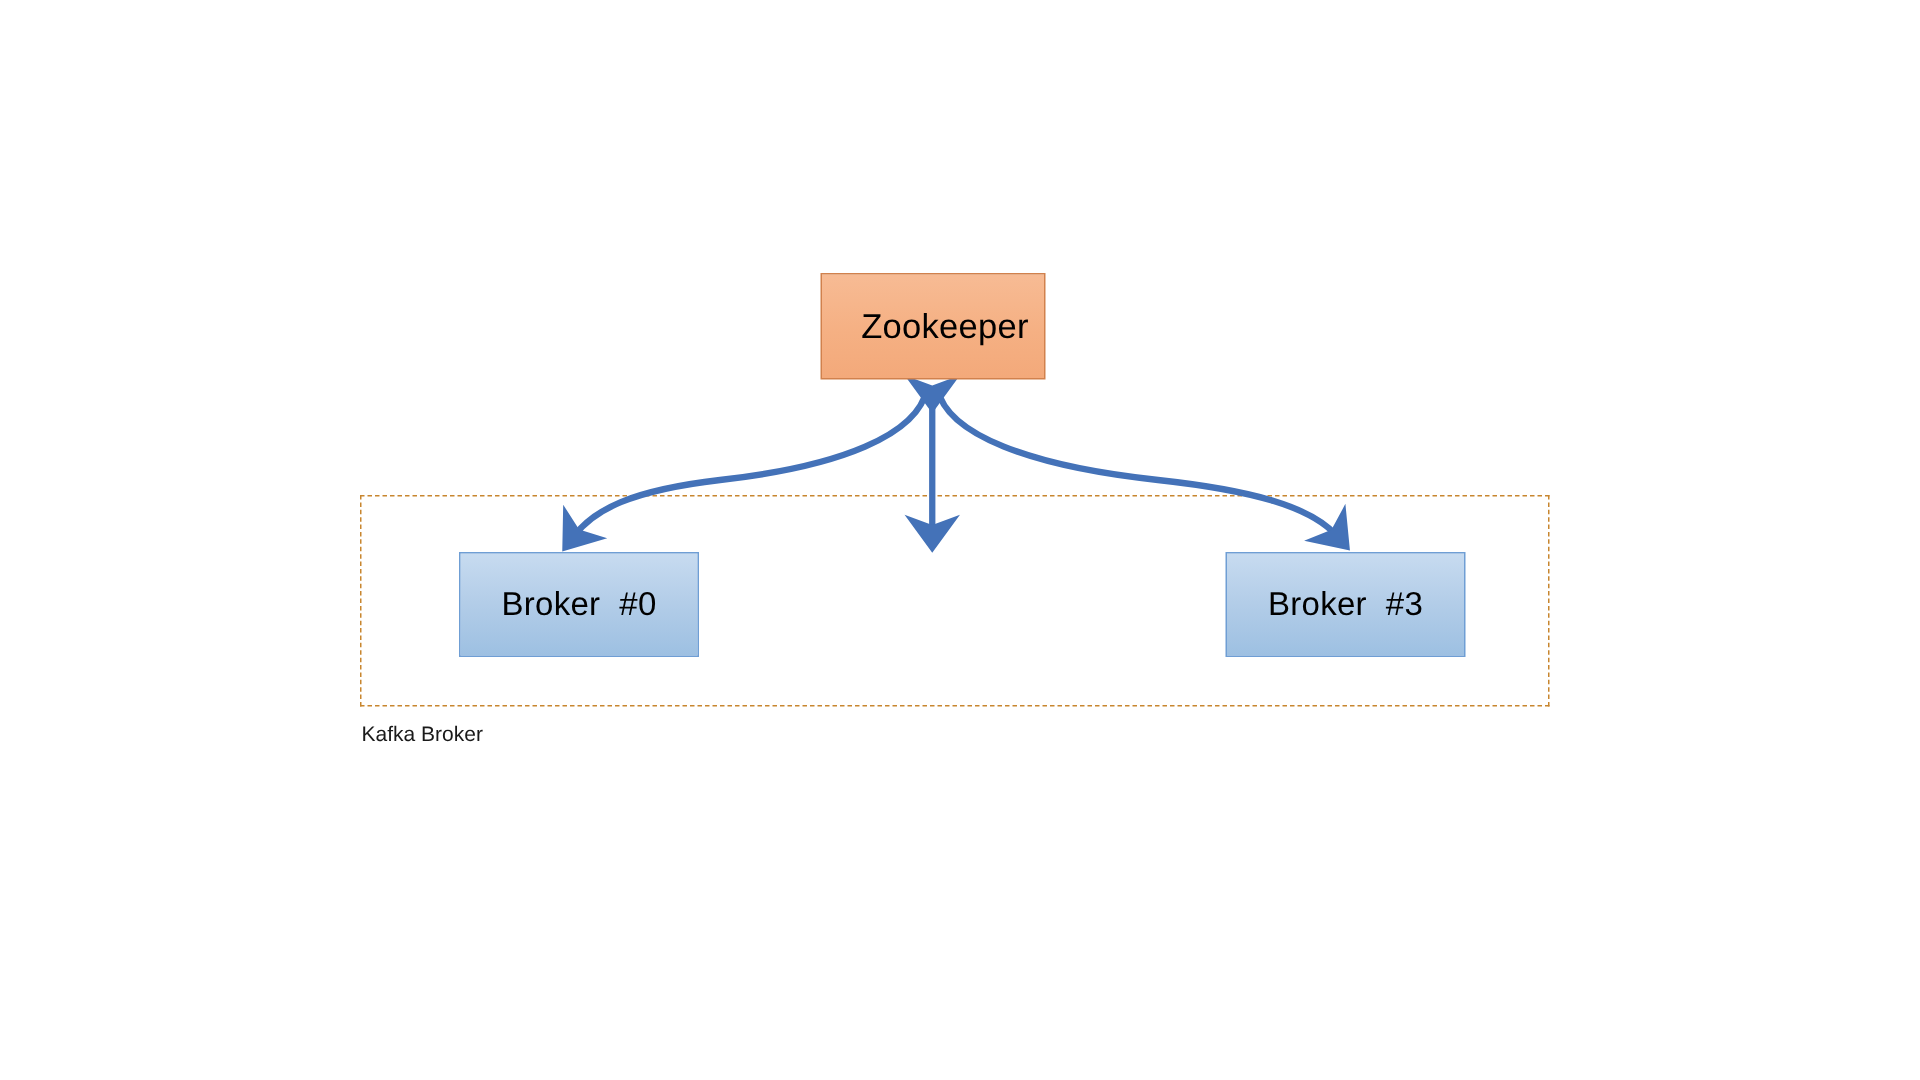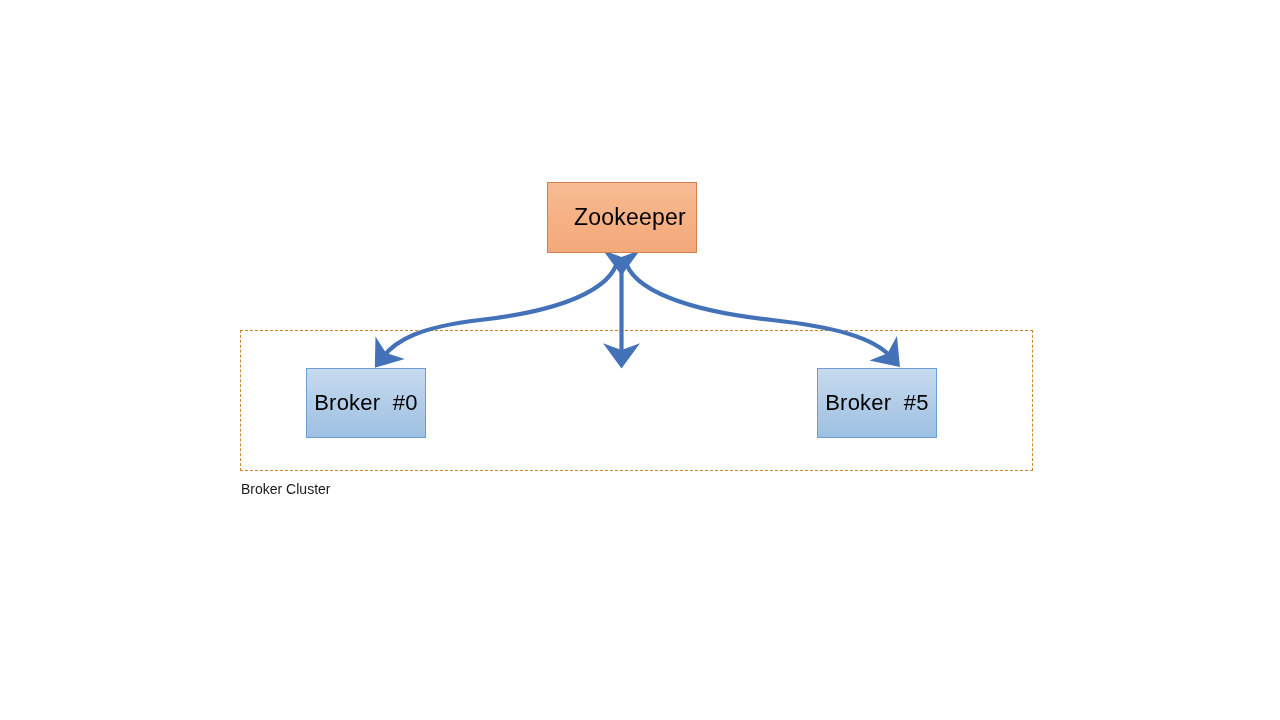--- a/index.html
+++ b/index.html
@@ -45,21 +45,21 @@
     height: 71px;
     background: linear-gradient(180deg, #f7bb94 0%, #f5b083 55%, #f3a97a 100%);
     border: 1px solid #d1814d;
   }
   #zookeeper-node .node-label {
     font-size: 23px;
     margin-left: 16px;
   }
   .broker-node {
     top: 368px;
-    width: 120px;
+    width: 160px;
     height: 70px;
     background: linear-gradient(180deg, #c7dbf0 0%, #b3cde8 48%, #9dc0e2 100%);
     border: 1px solid #6f9ed4;
   }
   #broker-node-0 { left: 306px; }
   #broker-node-1 { left: 547px; }
   #broker-node-2 { left: 817px; }
   .broker-node .node-label {
     font-size: 22px;
   }
@@ -120,18 +120,18 @@
   <div class="node" id="zookeeper-node">
     <span class="node-label">Zookeeper</span>
   </div>
 
   <div class="node broker-node" id="broker-node-0">
     <span class="node-label">Broker  #0</span>
   </div>
 
 
   <div class="node broker-node" id="broker-node-2">
-    <span class="node-label">Broker  #5</span>
+    <span class="node-label">Broker  #3</span>
   </div>
 
-  <div id="cluster-caption">Broker Cluster</div>
+  <div id="cluster-caption">Kafka Broker</div>
 
 </div>
 
 </body></html>

